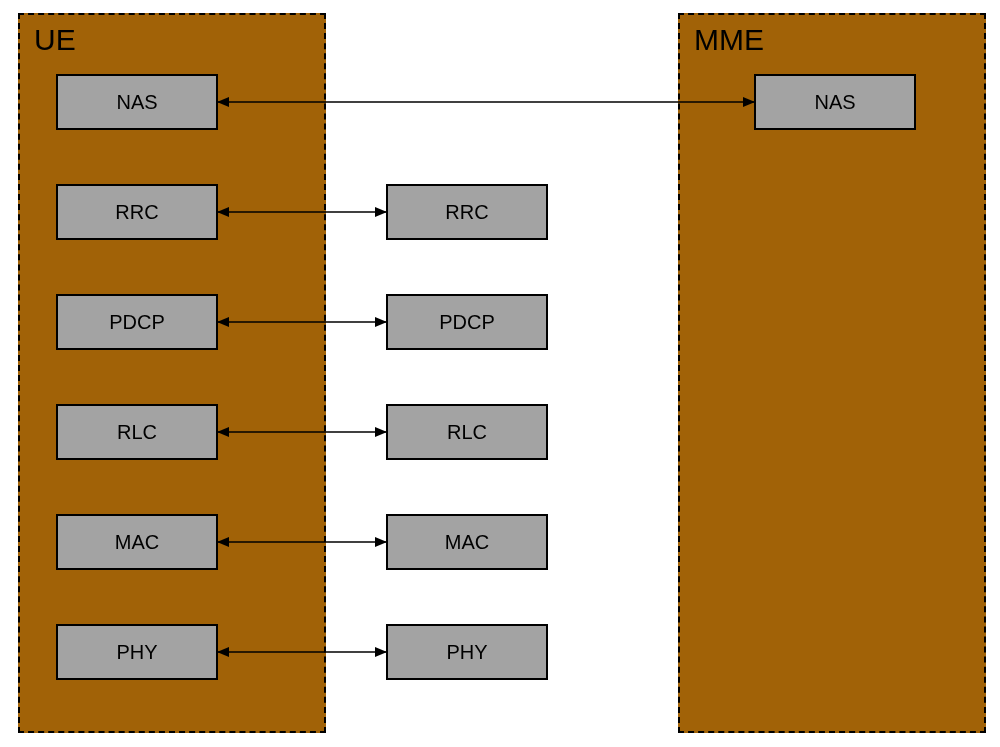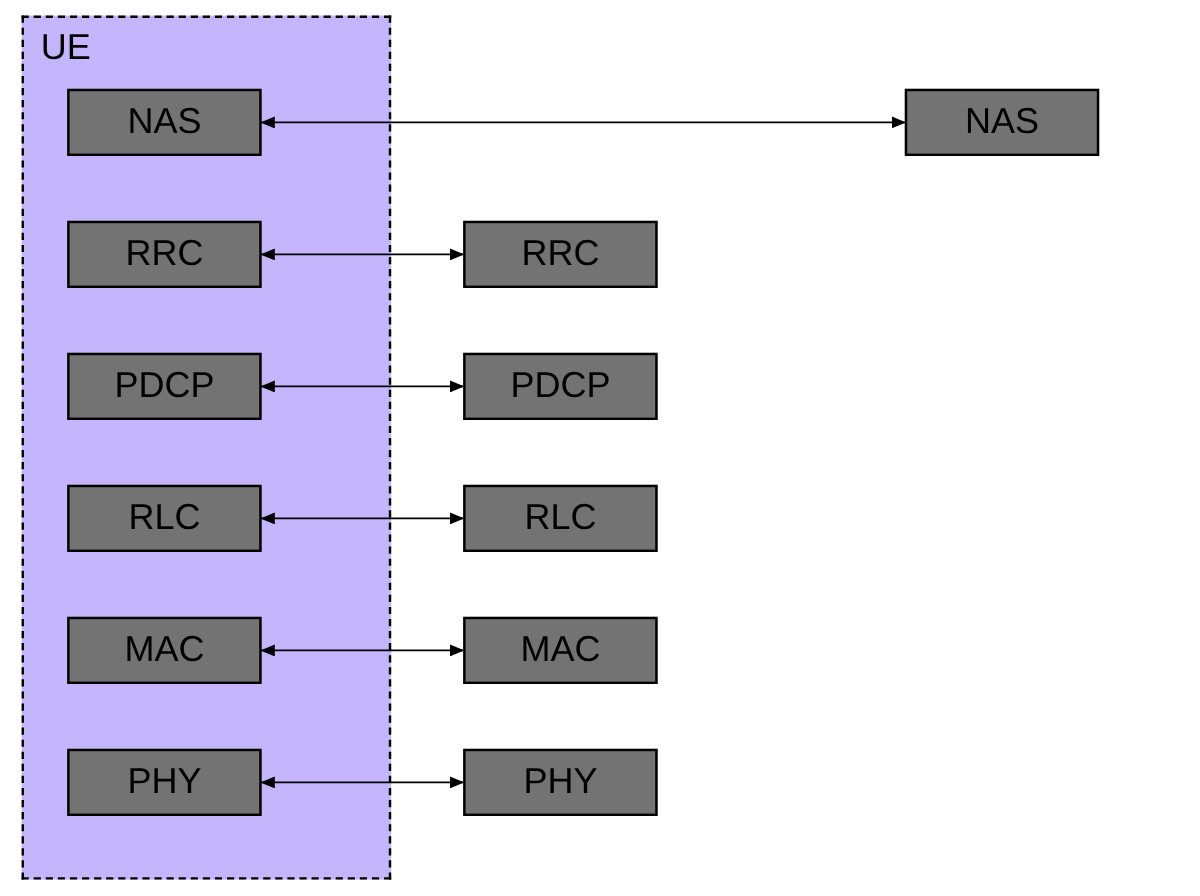--- a/index.html
+++ b/index.html
@@ -11,57 +11,60 @@
   }
   .canvas {
     position: relative;
     width: 1000px;
     height: 747px;
     background: #fff;
   }
   .column {
     position: absolute;
     border: 2px dashed #000;
-    background: #c4b5fd;
+    background: #a16207;
   }
   .col-label {
     position: absolute;
     top: 8px;
     left: 14px;
     font-size: 30px;
     color: #000;
     font-weight: 400;
   }
   .layer-box {
     position: absolute;
     border: 2px solid #000;
-    background: #737373;
+    background: #a3a3a3;
     display: flex;
     align-items: center;
     justify-content: center;
-    font-size: 30px;
+    font-size: 20px;
     color: #000;
   }
   svg.arrows {
     position: absolute;
     top: 0;
     left: 0;
     pointer-events: none;
   }
 </style>
 </head>
 <body>
 
 <div class="canvas">
 
   <div class="column" style="left:18px; top:13px; width:308px; height:720px;">
     <div class="col-label">UE</div>
   </div>
 
 
+  <div class="column" style="left:678px; top:13px; width:308px; height:720px;">
+    <div class="col-label">MME</div>
+  </div>
 
   <div class="layer-box" style="left:56px; top:74px;  width:162px; height:56px;">NAS</div>
   <div class="layer-box" style="left:56px; top:184px; width:162px; height:56px;">RRC</div>
   <div class="layer-box" style="left:56px; top:294px; width:162px; height:56px;">PDCP</div>
   <div class="layer-box" style="left:56px; top:404px; width:162px; height:56px;">RLC</div>
   <div class="layer-box" style="left:56px; top:514px; width:162px; height:56px;">MAC</div>
   <div class="layer-box" style="left:56px; top:624px; width:162px; height:56px;">PHY</div>
 
   <div class="layer-box" style="left:386px; top:184px; width:162px; height:56px;">RRC</div>
   <div class="layer-box" style="left:386px; top:294px; width:162px; height:56px;">PDCP</div>

